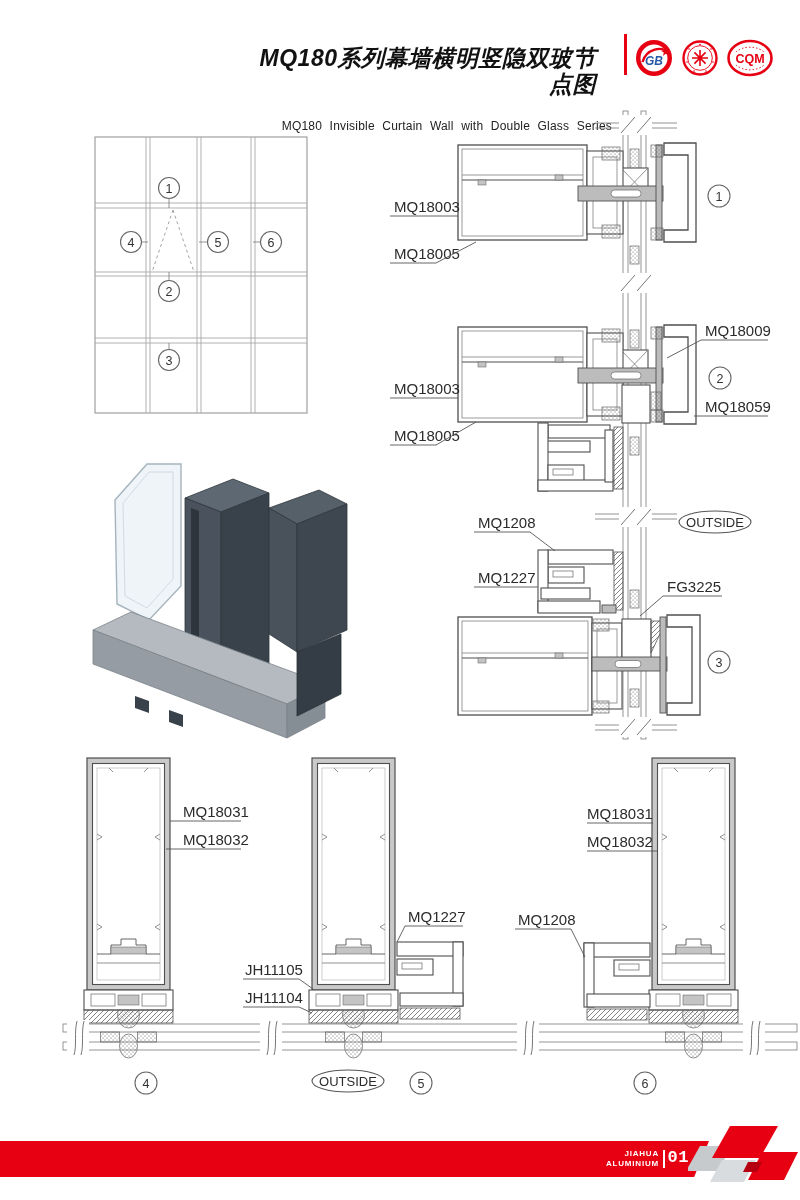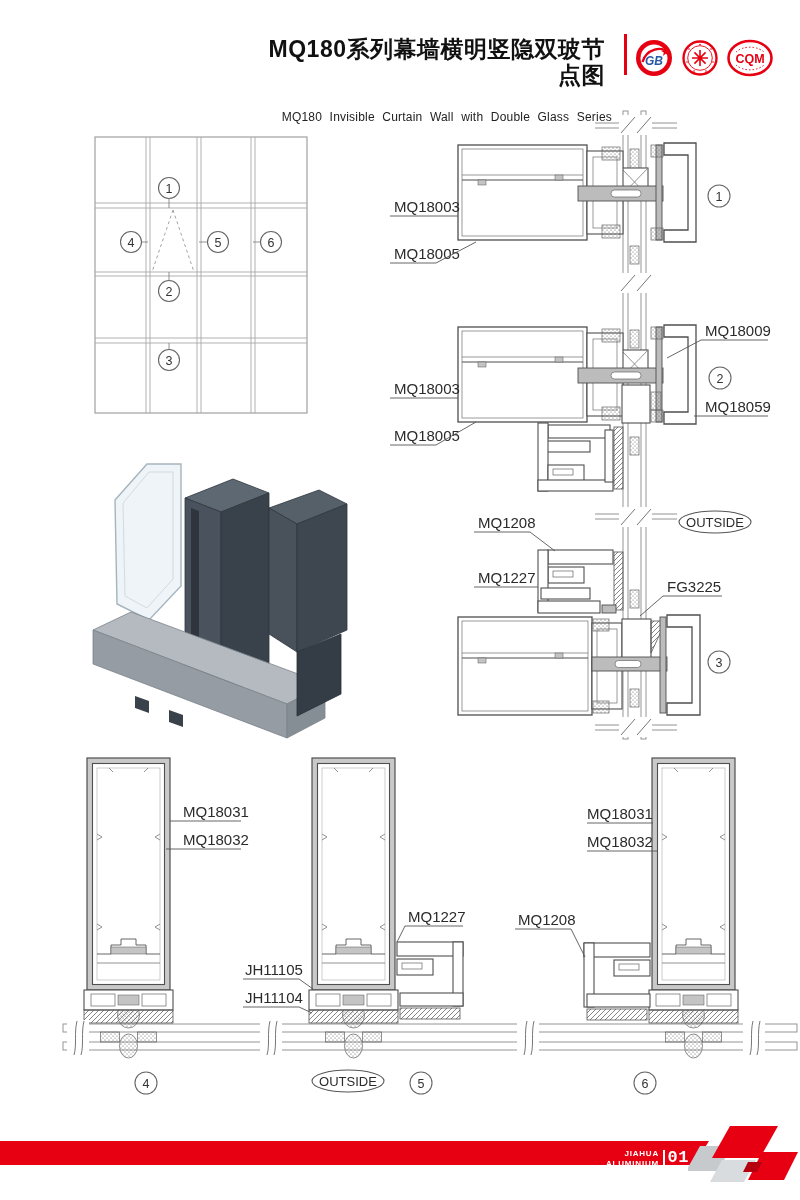--- a/index.html
+++ b/index.html
@@ -2,21 +2,21 @@
 <html><head>
 <meta charset="utf-8">
 <style>
   html,body{margin:0;padding:0;background:#fff;}
   .page{position:relative;width:800px;height:1200px;background:#fff;overflow:hidden;
         font-family:"Liberation Sans",sans-serif;}
   .abs{position:absolute;}
 
   
   .title-block{position:absolute;left:240px;top:29px;width:372px;text-align:right;}
-  .title-cn{margin:7px;font-size:23px;font-weight:bold;color:#111;letter-spacing:0.5px;line-height:1.15;}
+  .title-cn{margin:16px;font-size:23px;font-weight:bold;color:#111;letter-spacing:0.5px;line-height:1.15;font-style:italic;}
   .title-en{margin-top:21px;font-size:12px;color:#222;word-spacing:4px;letter-spacing:0.2px;}
   .hdr-divider{position:absolute;left:624px;top:34px;width:3px;height:41px;background:#e60012;}
   .logos{position:absolute;left:634px;top:36px;display:flex;gap:7px;align-items:center;}
 
   
   .p1{fill:#fff;stroke:#4f4f4f;stroke-width:1.3;}
   .p1t{fill:#fff;stroke:#4f4f4f;stroke-width:1.1;}
   .p2{fill:none;stroke:#6f6f6f;stroke-width:0.7;}
   .p2r{fill:#fff;stroke:#666;stroke-width:0.7;}
   .p3{fill:none;stroke:#9a9a9a;stroke-width:0.5;}
@@ -31,21 +31,21 @@
   .brk{stroke:#777;stroke-width:1;fill:none;}
   .lbl{font-family:"Liberation Sans",sans-serif;font-size:15px;fill:#2b2b2b;}
   .co circle{fill:#fff;stroke:#666;stroke-width:1.1;}
   .co text{font-family:"Liberation Sans",sans-serif;font-size:12.5px;fill:#333;text-anchor:middle;}
   .grid{stroke:#a8a8a8;stroke-width:0.9;fill:none;}
   .gridb{stroke:#989898;stroke-width:1.1;fill:#fff;}
   .dash{stroke:#999;stroke-width:0.9;fill:none;stroke-dasharray:3,3;}
   .otxt{font-family:"Liberation Sans",sans-serif;font-size:13px;fill:#2b2b2b;text-anchor:middle;}
 
   
-  .ft-band{position:absolute;left:0;top:1141px;width:709px;height:24px;background:#e60012;
+  .ft-band{position:absolute;left:0;top:1141px;width:709px;height:36px;background:#e60012;
            clip-path:polygon(0 0,100% 0,97.9% 100%,0 100%);}
   .ft-brand{position:absolute;right:50px;top:8px;text-align:right;color:#fff;font-weight:bold;
             font-size:8px;letter-spacing:0.8px;line-height:1.2;}
   .ft-sep{position:absolute;right:44px;top:9px;width:2px;height:18px;background:#fff;}
   .ft-page{position:absolute;right:20px;top:7px;color:#fff;font-weight:bold;font-size:17px;letter-spacing:0.5px;font-family:Liberation Mono, monospace;}
 </style>
 </head>
 <body>
 
 <div class="page">

